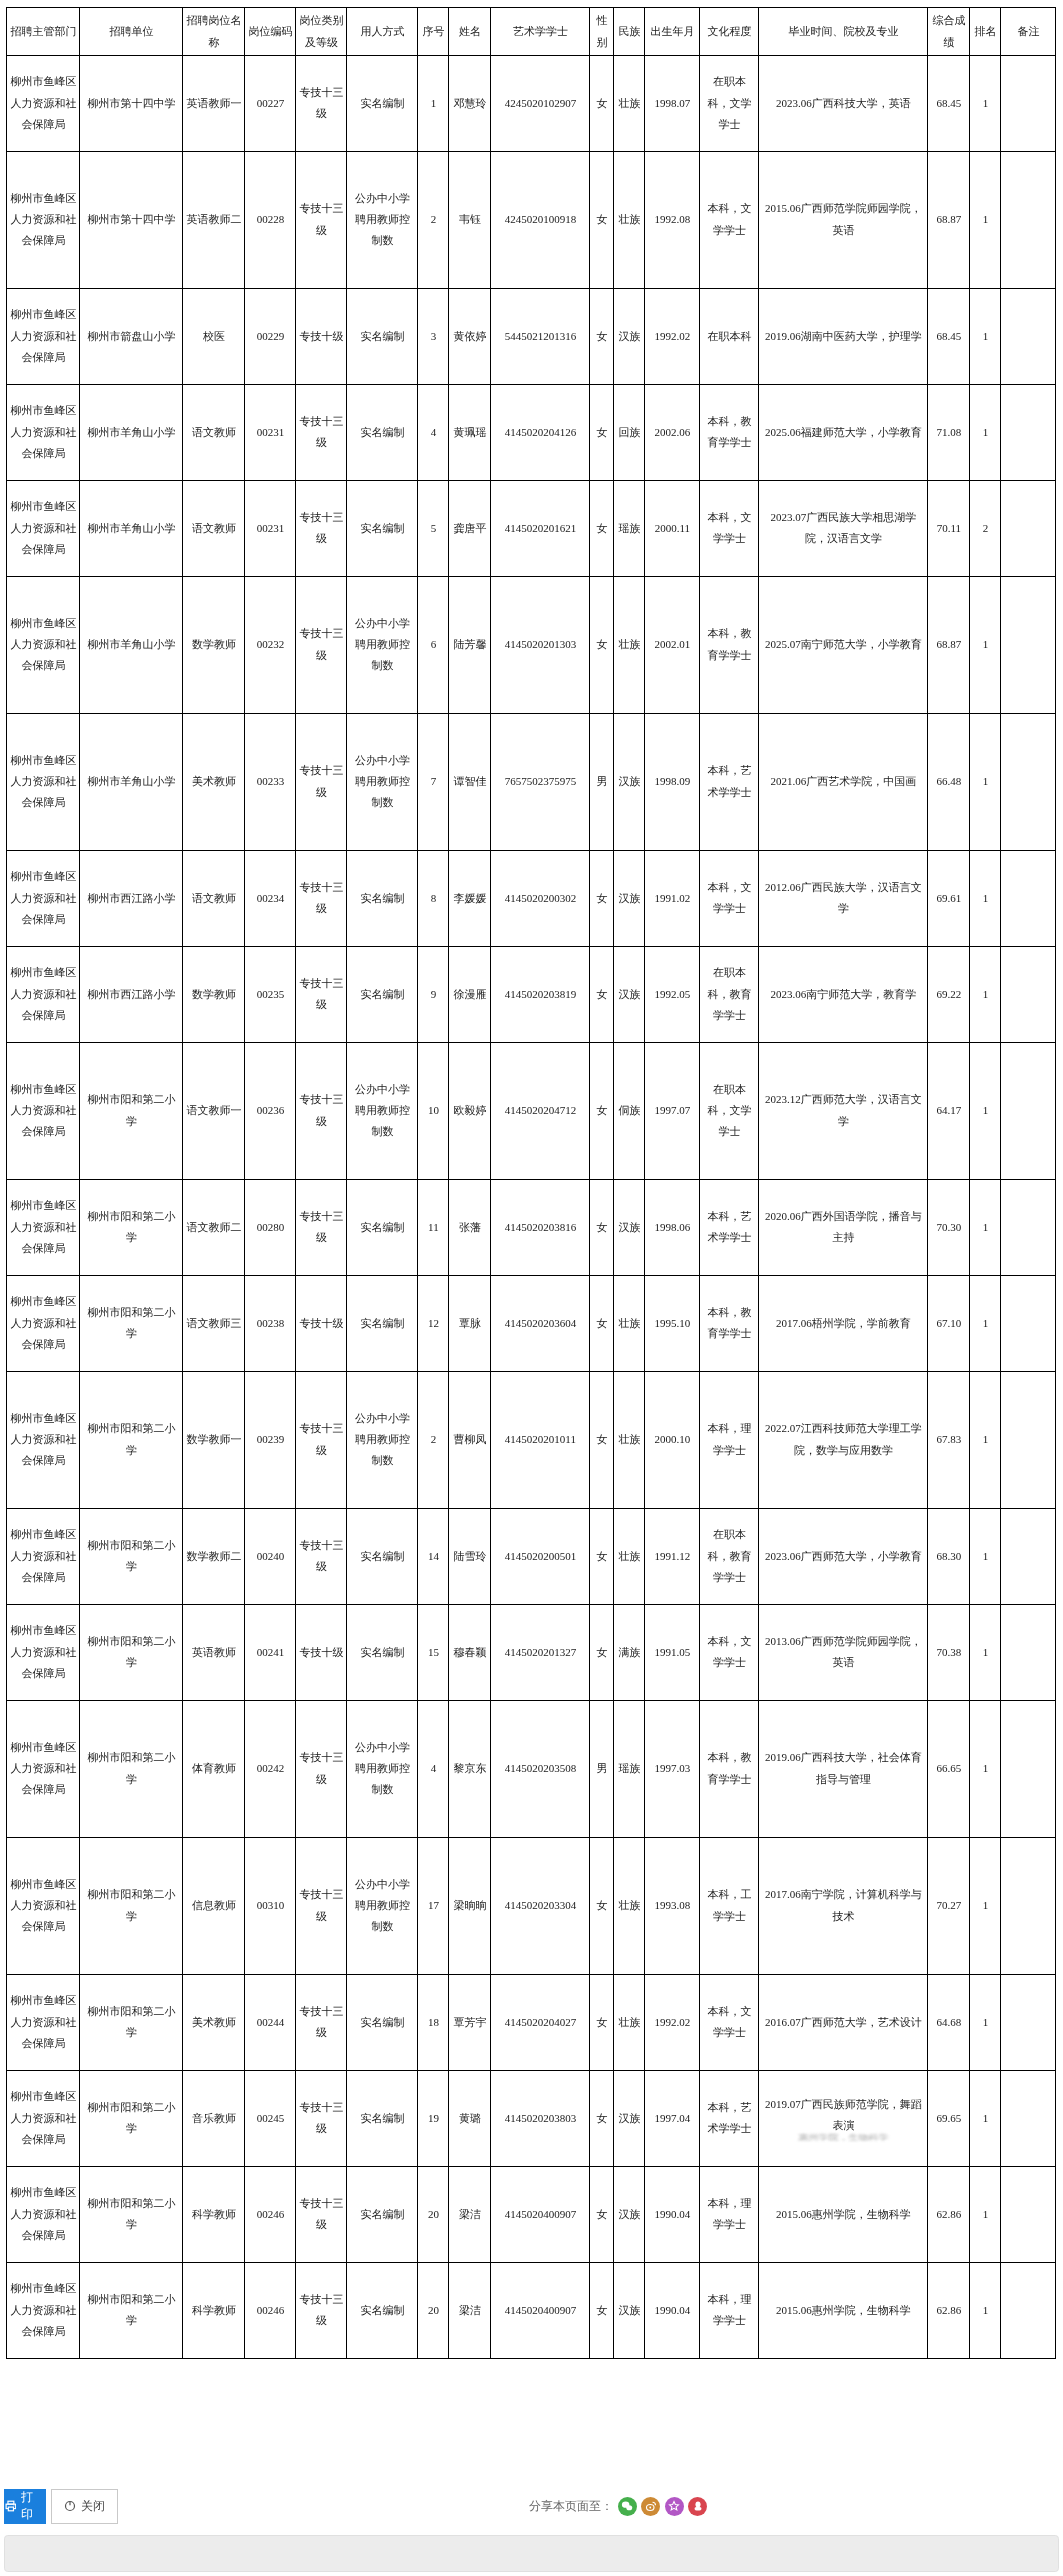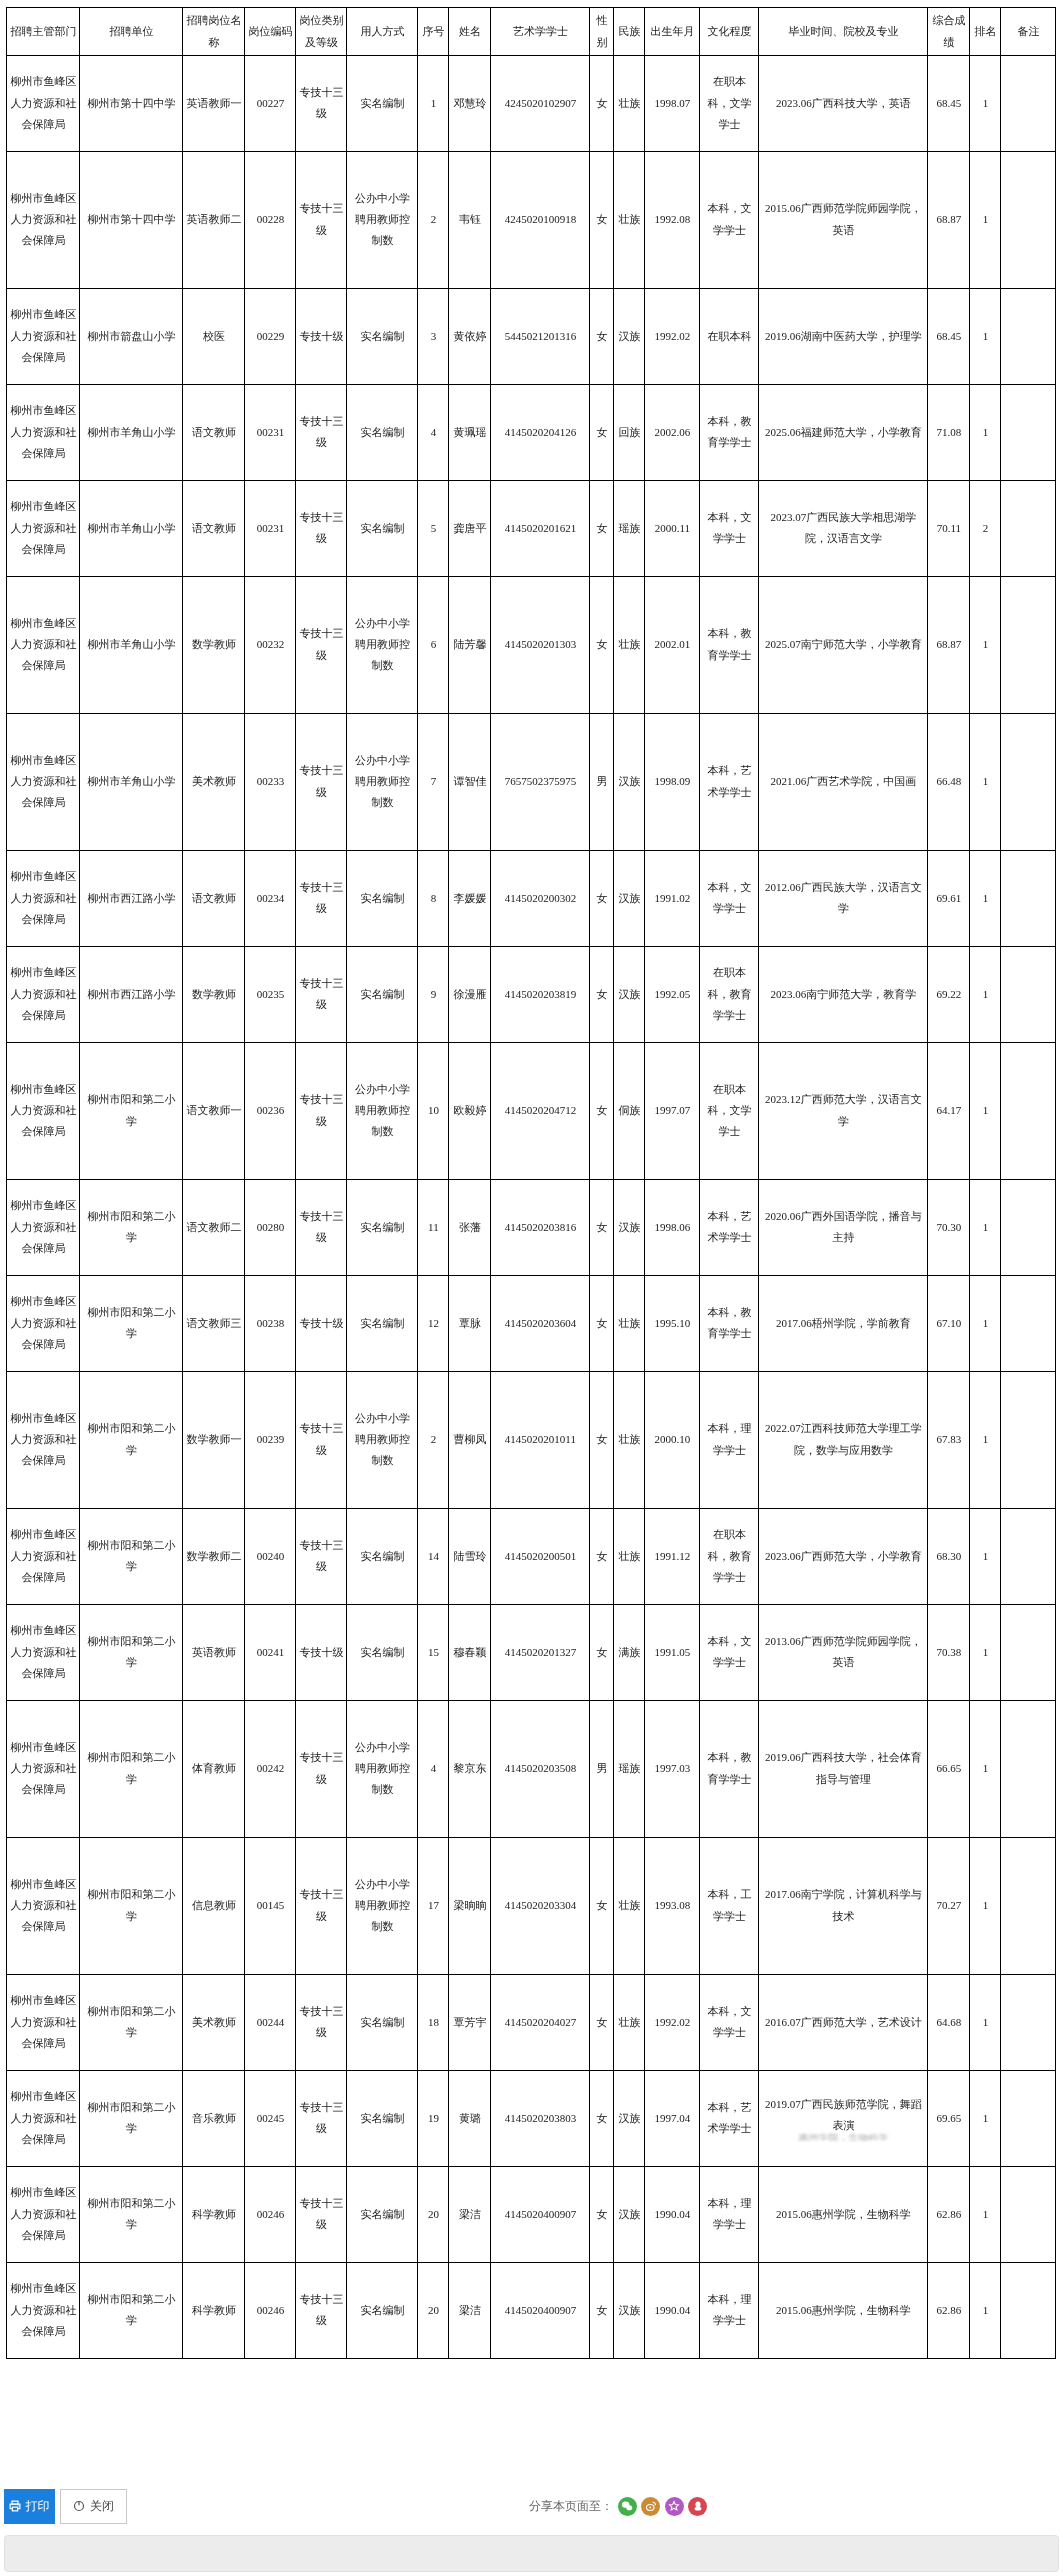--- a/index.html
+++ b/index.html
@@ -25,21 +25,21 @@
   
   .footer-bar{
     position:absolute;left:3.7px;right:3.7px;top:2487px;height:38px;
     display:flex;align-items:center;
     font-family:"Liberation Sans","DejaVu Sans",sans-serif;
   }
   .btn{
     display:inline-flex;align-items:center;justify-content:center;gap:4.6px;
     height:35px;font-size:12px;cursor:pointer;box-sizing:border-box;
   }
-  .btn-print{width:51px;background:#1a7fdd;color:#fff;border:0.9px solid #1a7fdd;}
+  .btn-print{width:42px;background:#1a7fdd;color:#fff;border:0.9px solid #1a7fdd;}
   .btn-close{width:67px;background:#fff;color:#444;border:0.9px solid #c9c9c9;margin-left:5.5px;}
   .btn svg{display:block;}
   .share{
     margin-left:auto;margin-right:352px;display:flex;align-items:center;gap:4.6px;
     font-size:12px;color:#666;
   }
   .share-ic{
     width:19px;height:19px;border-radius:50%;display:inline-flex;
     align-items:center;justify-content:center;cursor:pointer;
   }
@@ -397,21 +397,21 @@
           <td>本科，教育学学士</td>
           <td>2019.06广西科技大学，社会体育指导与管理</td>
           <td>66.65</td>
           <td>1</td>
           <td></td>
         </tr>
         <tr class="row-tall">
           <td>柳州市鱼峰区人力资源和社会保障局</td>
           <td>柳州市阳和第二小学</td>
           <td>信息教师</td>
-          <td>00145</td>
+          <td>00310</td>
           <td>专技十三级</td>
           <td>公办中小学聘用教师控制数</td>
           <td>17</td>
           <td>梁晌晌</td>
           <td>4145020203304</td>
           <td>女</td>
           <td>壮族</td>
           <td>1993.08</td>
           <td>本科，工学学士</td>
           <td>2017.06南宁学院，计算机科学与技术</td>

